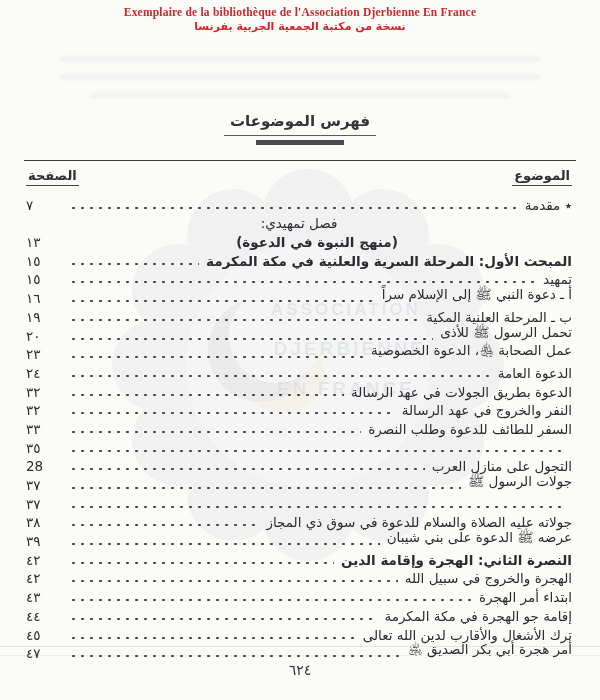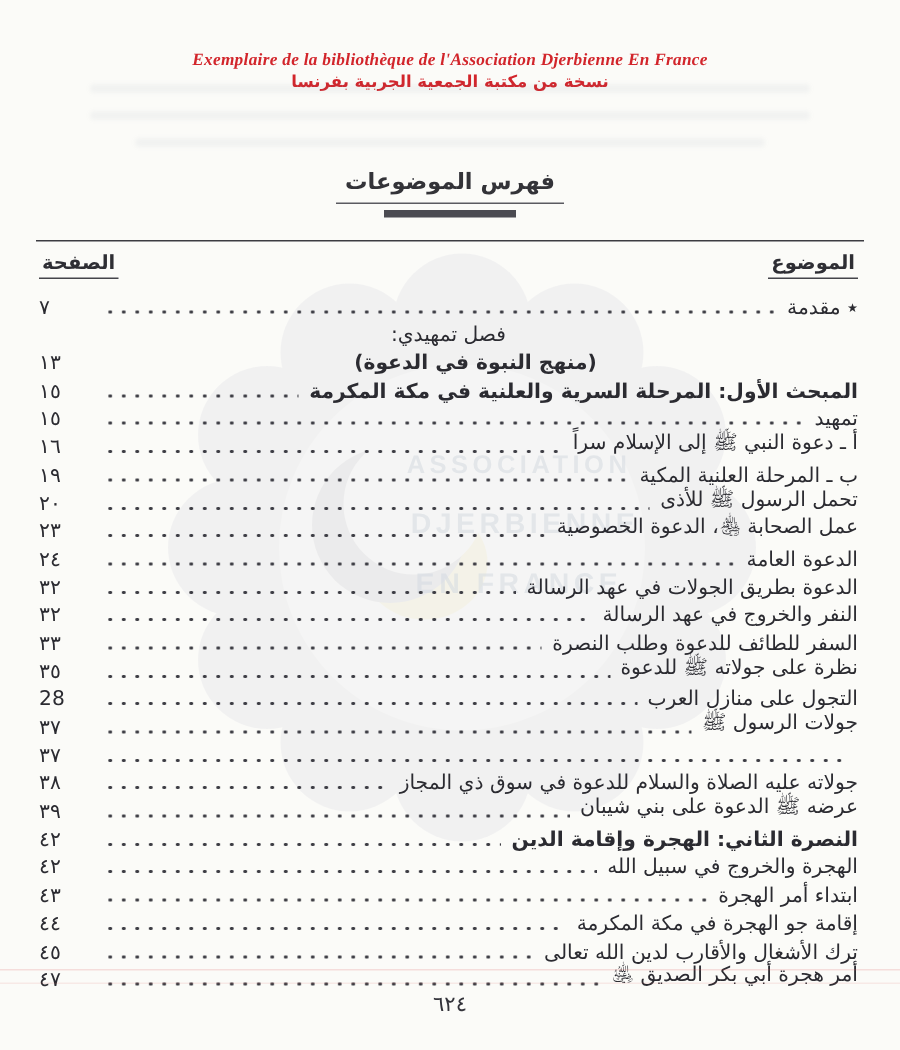--- a/index.html
+++ b/index.html
@@ -11,22 +11,22 @@
     background:#fbfbf8;
     overflow:hidden;
     font-family:"DejaVu Sans",sans-serif;
     color:#2b2b31;
   }
 
   
   .stamp{position:absolute;top:5px;left:0;right:0;text-align:center;line-height:1.25;}
   .stamp-fr{
     font-family:"Liberation Serif",serif;
-    font-style:italic;font-weight:bold;
-    font-size:11.5px;color:#d2252b;letter-spacing:.2px;margin-top:28px;
+    font-weight:bold;
+    font-size:11.5px;color:#d2252b;letter-spacing:.2px;
   }
   .stamp-ar{
     font-family:"DejaVu Sans",sans-serif;
     font-weight:bold;font-size:11px;color:#d2252b;margin-top:1px;
   }
 
   
   .ghost{position:absolute;left:60px;right:60px;height:6px;border-radius:3px;
     background:rgba(120,130,150,.07);filter:blur(1.5px);}
 
@@ -199,21 +199,20 @@
       <span class="t">النفر والخروج في عهد الرسالة</span>
       <span class="dots"></span>
       <span class="p">٣٢</span>
     </div>
       <div class="toc-row">
       <span class="t">السفر للطائف للدعوة وطلب النصرة</span>
       <span class="dots"></span>
       <span class="p">٣٣</span>
     </div>
       <div class="toc-row">
-      <span class="t">نظرة على جولاته ﷺ للدعوة</span>
       <span class="dots"></span>
       <span class="p">٣٥</span>
     </div>
       <div class="toc-row">
       <span class="t">التجول على منازل العرب</span>
       <span class="dots"></span>
       <span class="p">28</span>
     </div>
       <div class="toc-row">
       <span class="t">جولات الرسول ﷺ</span>

